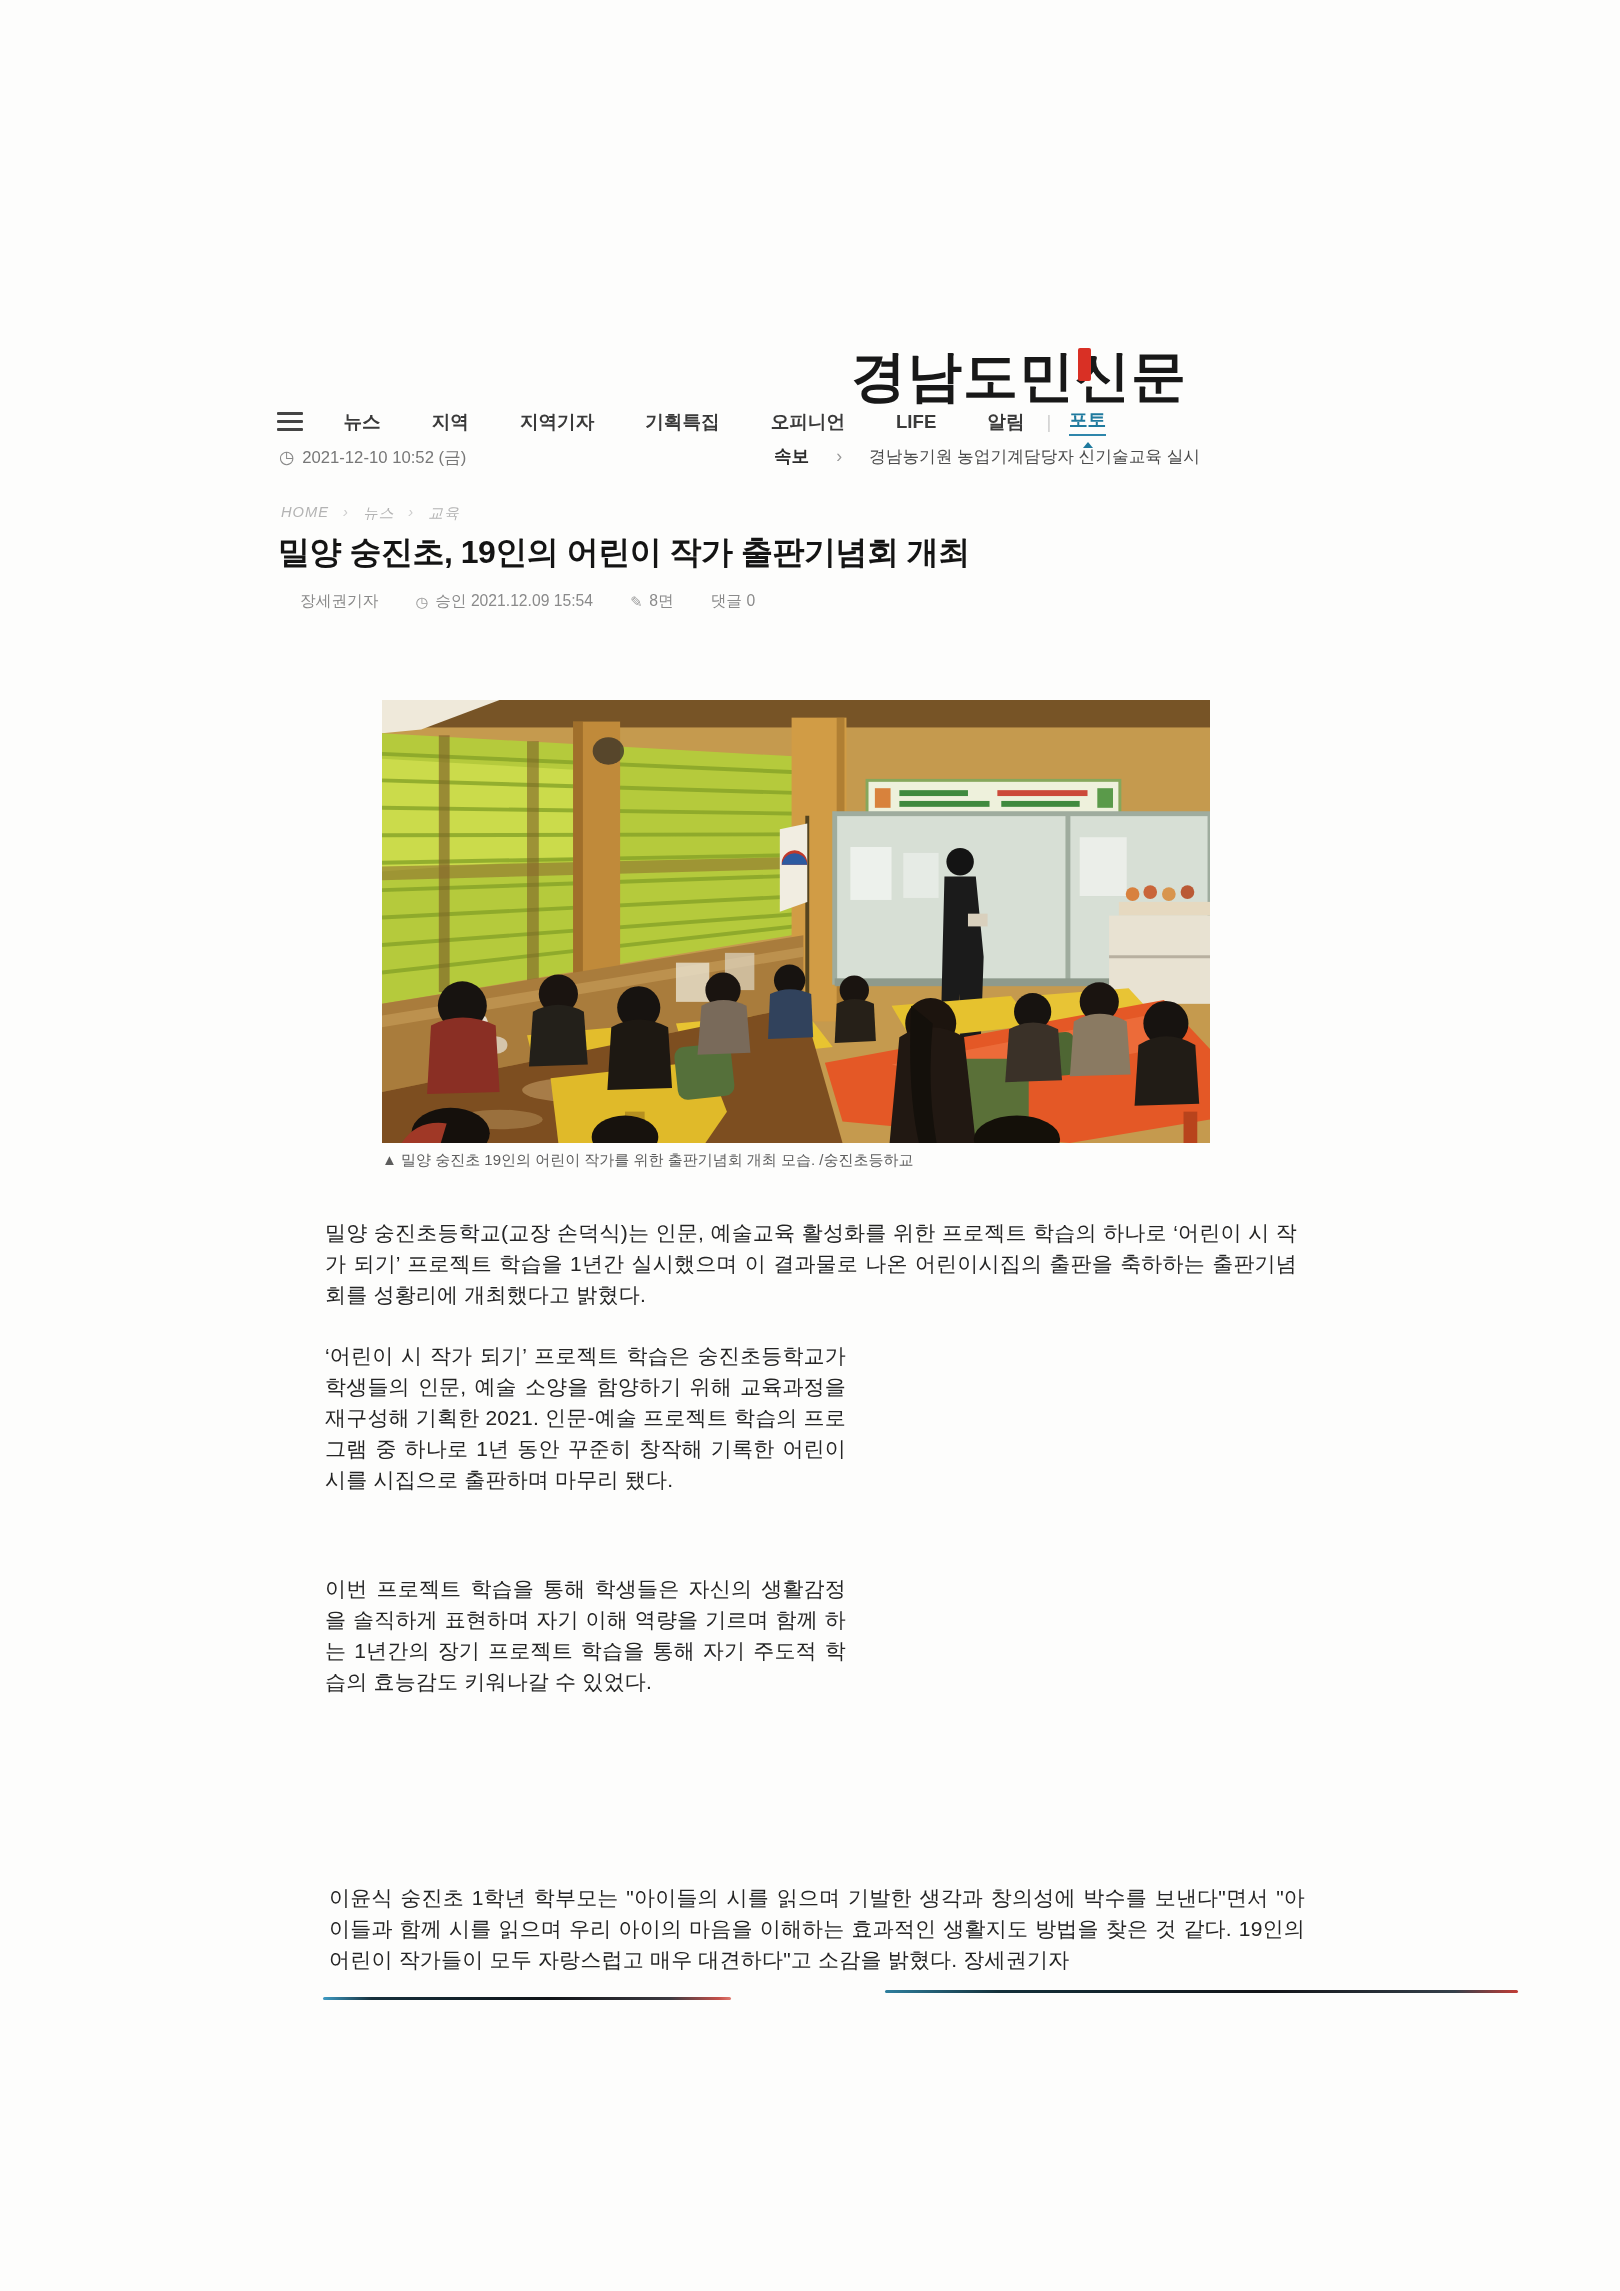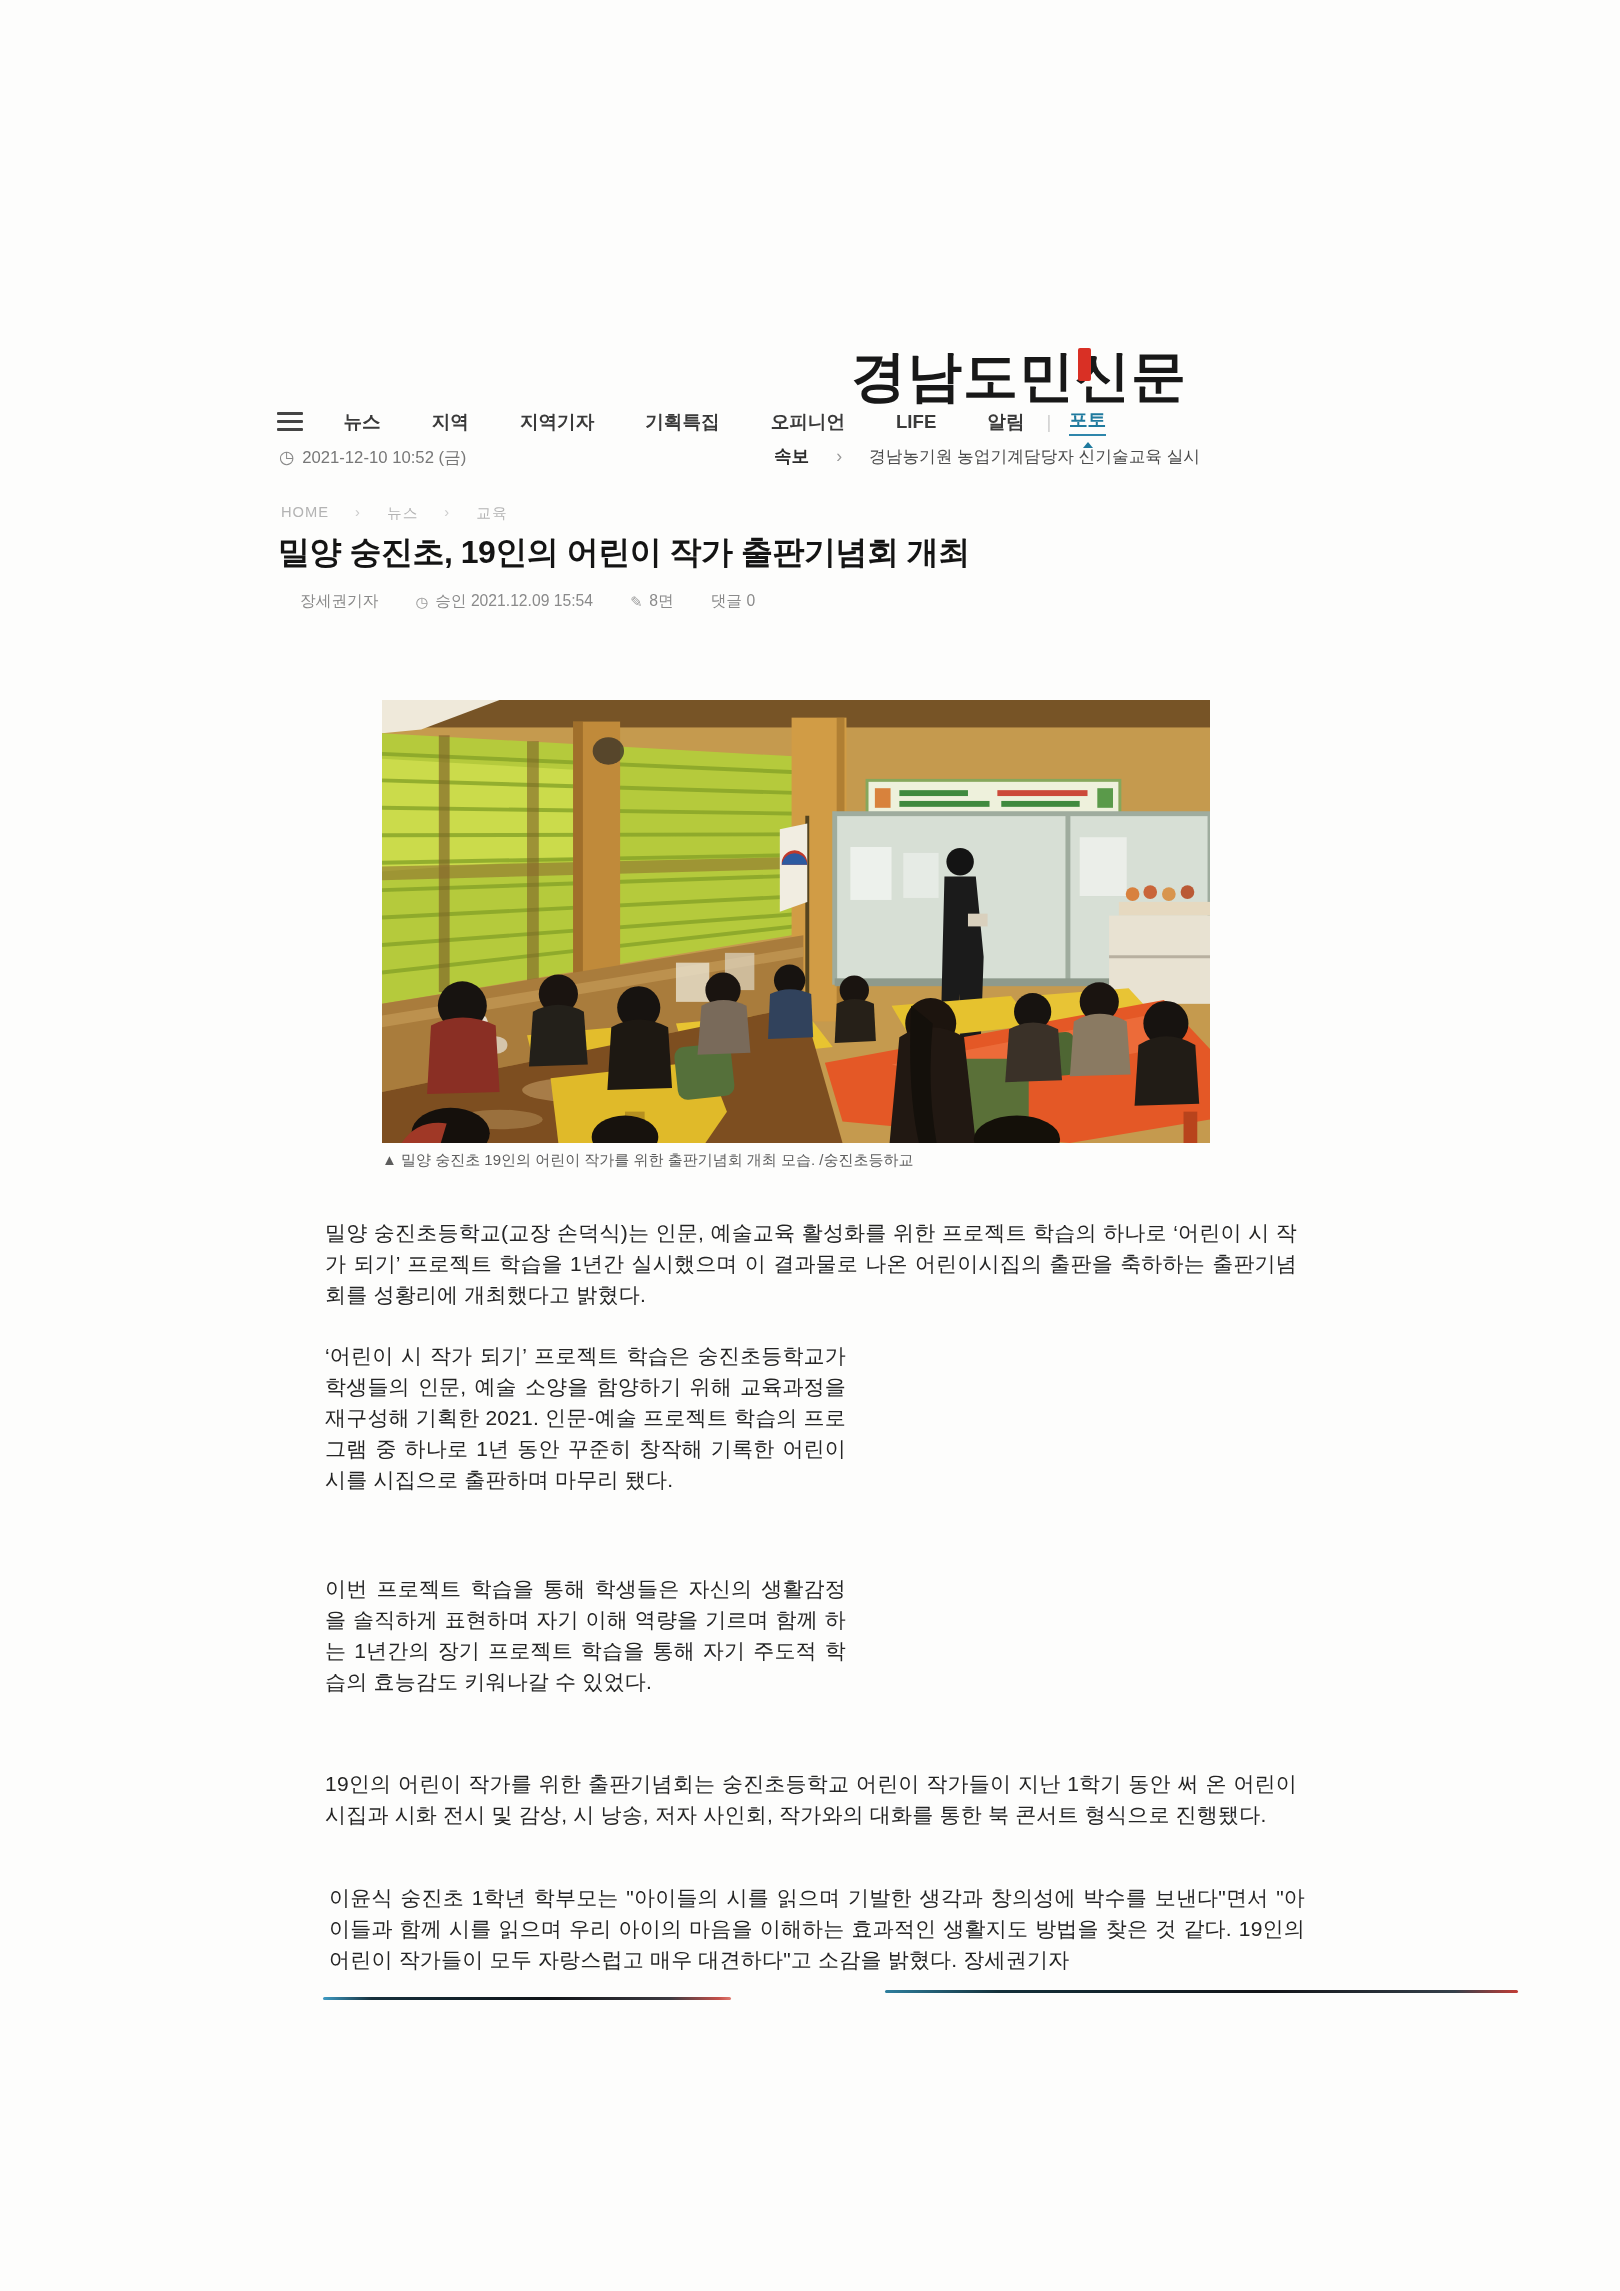--- a/index.html
+++ b/index.html
@@ -35,22 +35,22 @@
     border-right:5.9px solid transparent; border-bottom:6.9px solid #1f7a9e; }
   
   .meta-bar { position:absolute; left:279px; top:444px; width:1019px; height:29px; font-size:16.7px; color:#777; }
   .meta-date { position:absolute; left:0; top:2px; display:flex; align-items:center; gap:7.8px; }
   .clock-icon { font-size:17.6px; color:#888; }
   .breaking { position:absolute; left:495px; top:0; display:flex; align-items:center; gap:27px; }
   .breaking-label { font-weight:bold; color:#2b2b2b; font-size:17.6px; }
   .breaking-arrow { color:#999; font-size:17.6px; }
   .breaking-headline { color:#4a4a4a; font-size:16.7px; cursor:pointer; }
   
-  .breadcrumb { position:absolute; left:281px; top:504px; display:flex; gap:26px;
-    font-size:14.7px; color:#b3b3b3; letter-spacing:1px; }
+  .breadcrumb { position:absolute; left:281px; top:504px; display:flex; gap:14px;
+    font-size:14.7px; color:#b3b3b3; letter-spacing:1px;font-style:italic; }
   .crumb { cursor:pointer; }
   .crumb-sep { color:#cccccc; }
   
   .article-title { position:absolute; left:278px; top:531px; width:980px;
     font-size:32px; font-weight:bold; color:#141414; letter-spacing:-0.5px; white-space:nowrap; }
   .byline { position:absolute; left:300px; top:591px; display:flex; align-items:flex-start;
     gap:37px; font-size:15.7px; color:#8a8a8a; }
   .byline .item { display:flex; align-items:center; gap:6.9px; white-space:nowrap; }
   .byline .ico { font-size:14.7px; color:#9a9a9a; }
   .subhead { position:absolute; left:330px; top:653px; display:flex; align-items:stretch; gap:19.6px; }
@@ -292,20 +292,19 @@
         <ellipse cx="648" cy="448" rx="44" ry="24" fill="#141009"></ellipse>
       </g>
     </svg>
   </div>
 
   <div class="caption">▲ 밀양 숭진초 19인의 어린이 작가를 위한 출판기념회 개최 모습. /숭진초등하교</div>
 
   <p class="para p1">밀양 숭진초등학교(교장 손덕식)는 인문, 예술교육 활성화를 위한 프로젝트 학습의 하나로 ‘어린이 시 작가 되기’ 프로젝트 학습을 1년간 실시했으며 이 결과물로 나온 어린이시집의 출판을 축하하는 출판기념회를 성황리에 개최했다고 밝혔다.</p>
   <p class="para p2">‘어린이 시 작가 되기’ 프로젝트 학습은 숭진초등학교가 학생들의 인문, 예술 소양을 함양하기 위해 교육과정을 재구성해 기획한 2021. 인문-예술 프로젝트 학습의 프로그램 중 하나로 1년 동안 꾸준히 창작해 기록한 어린이 시를 시집으로 출판하며 마무리 됐다.</p>
   <p class="para p3">이번 프로젝트 학습을 통해 학생들은 자신의 생활감정을 솔직하게 표현하며 자기 이해 역량을 기르며 함께 하는 1년간의 장기 프로젝트 학습을 통해 자기 주도적 학습의 효능감도 키워나갈 수 있었다.</p>
-  <p class="para p4">19인의 어린이 작가를 위한 출판기념회는 숭진초등학교 어린이 작가들이 지난 1학기 동안 써 온 어린이시집과 시화 전시 및 감상, 시 낭송, 저자 사인회, 작가와의 대화를 통한 북 콘서트 형식으로 진행됐다.</p>
   <p class="para p5">이윤식 숭진초 1학년 학부모는 "아이들의 시를 읽으며 기발한 생각과 창의성에 박수를 보낸다"면서 "아이들과 함께 시를 읽으며 우리 아이의 마음을 이해하는 효과적인 생활지도 방법을 찾은 것 같다. 19인의 어린이 작가들이 모두 자랑스럽고 매우 대견하다"고 소감을 밝혔다. 장세권기자</p>
 
   <div class="scanline left"></div>
   <div class="scanline right"></div>
 
 </div>
 
 
 </body></html>

